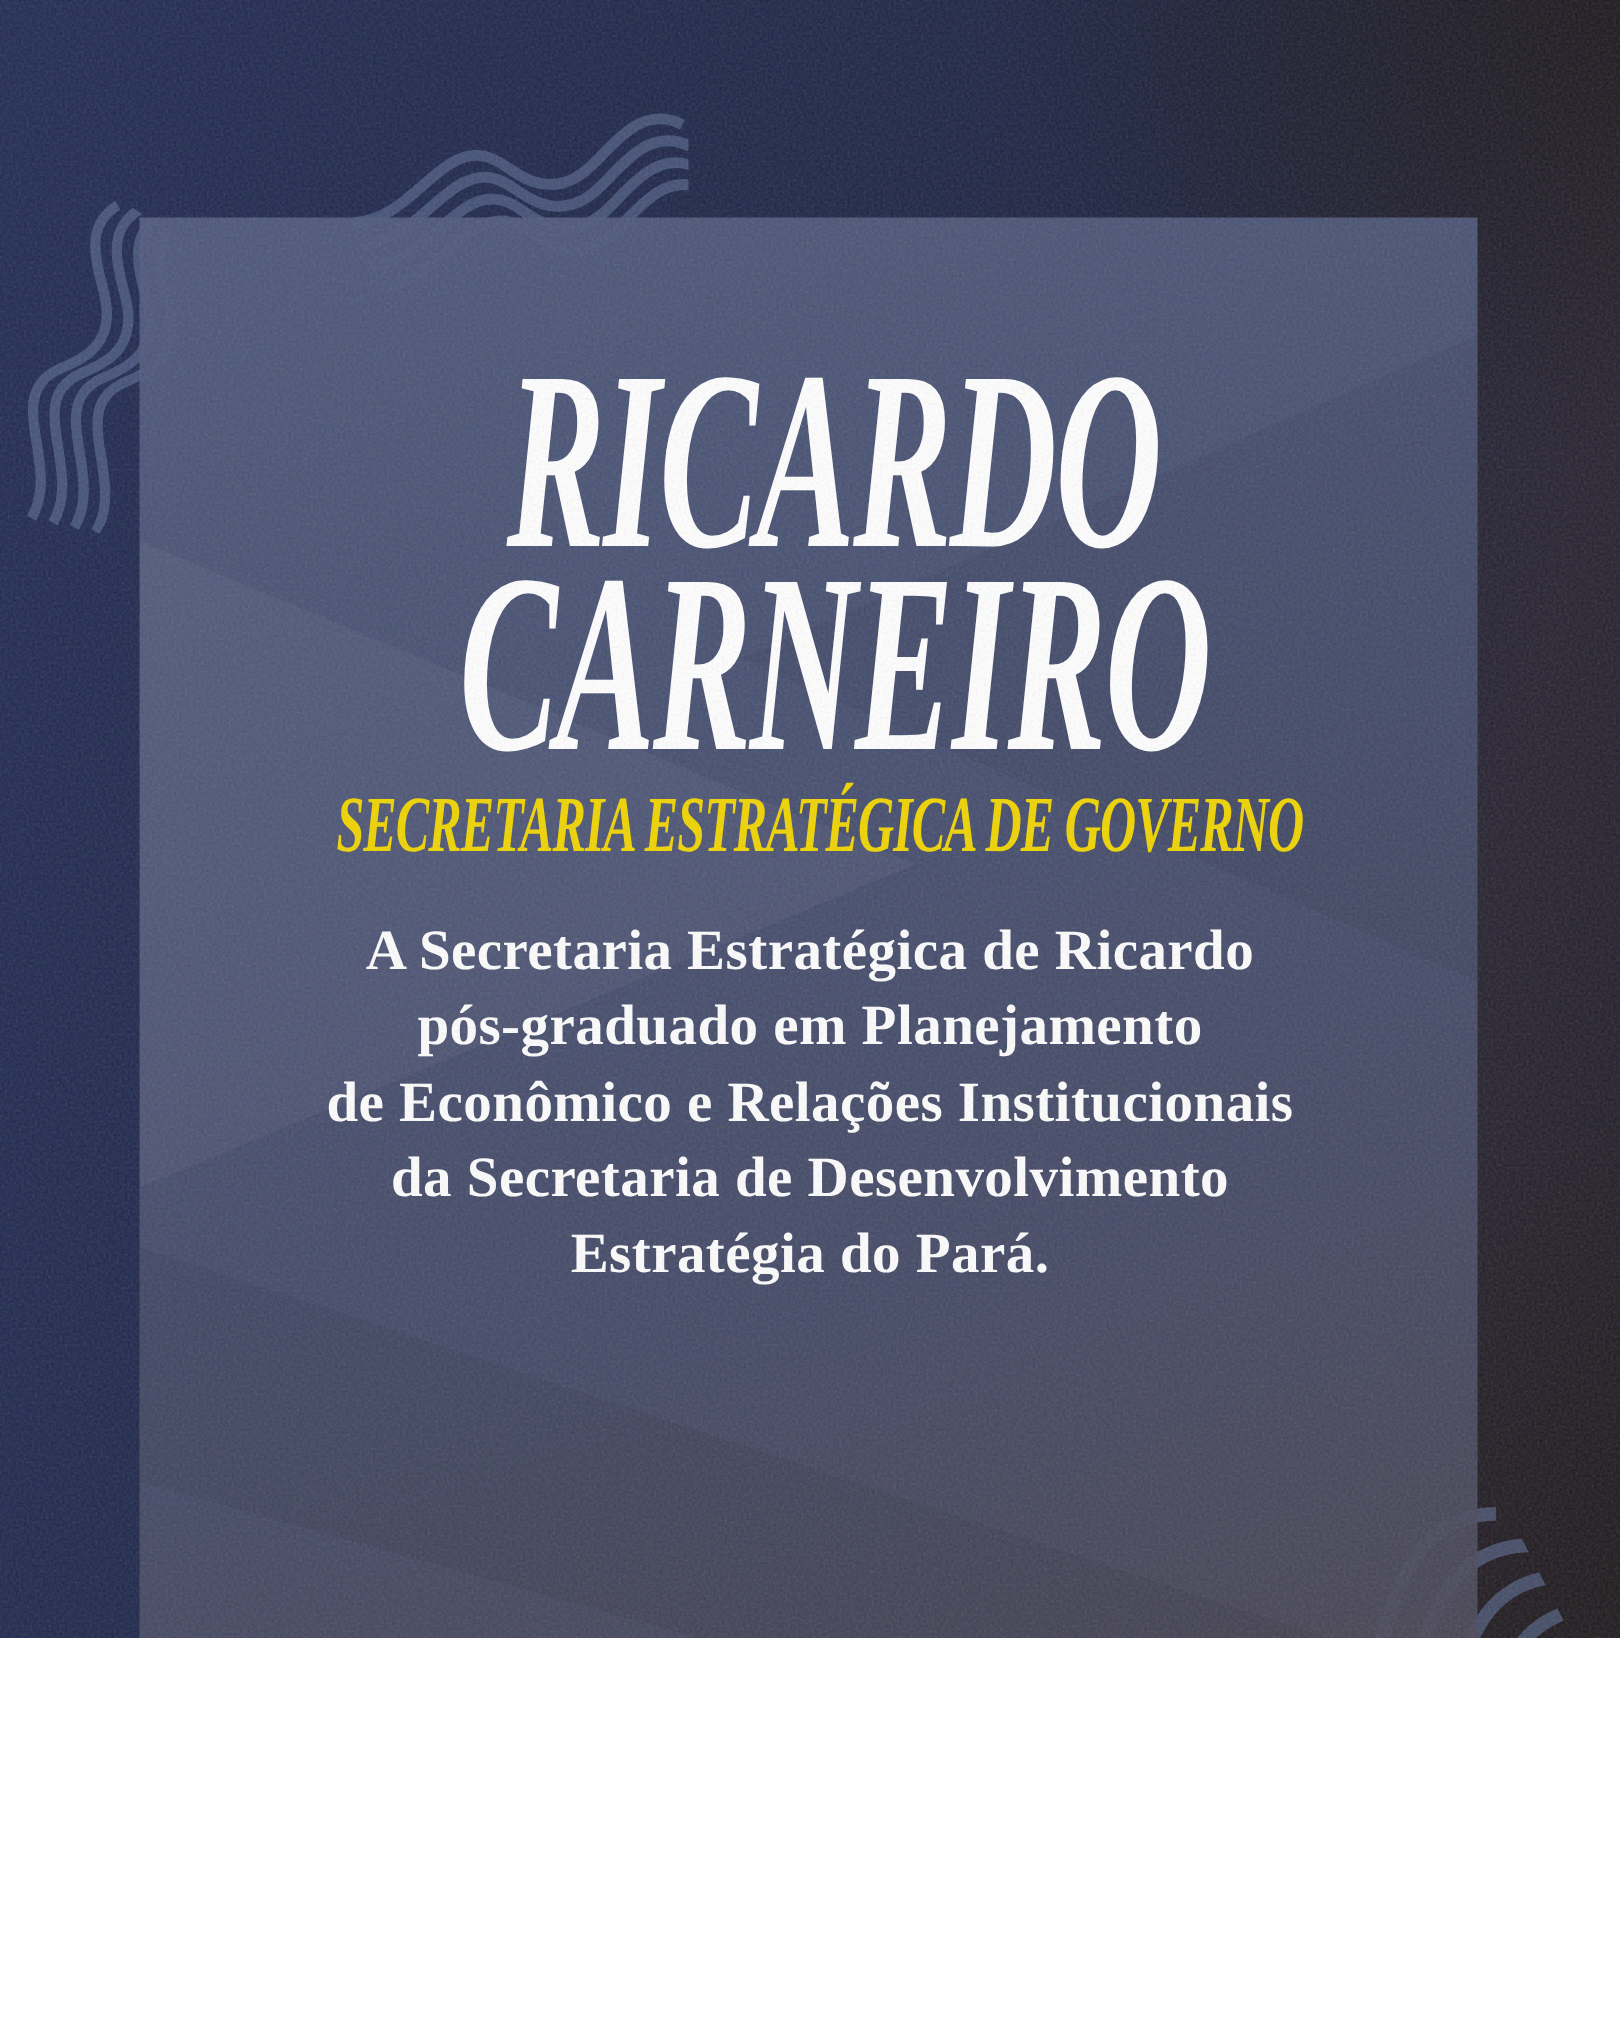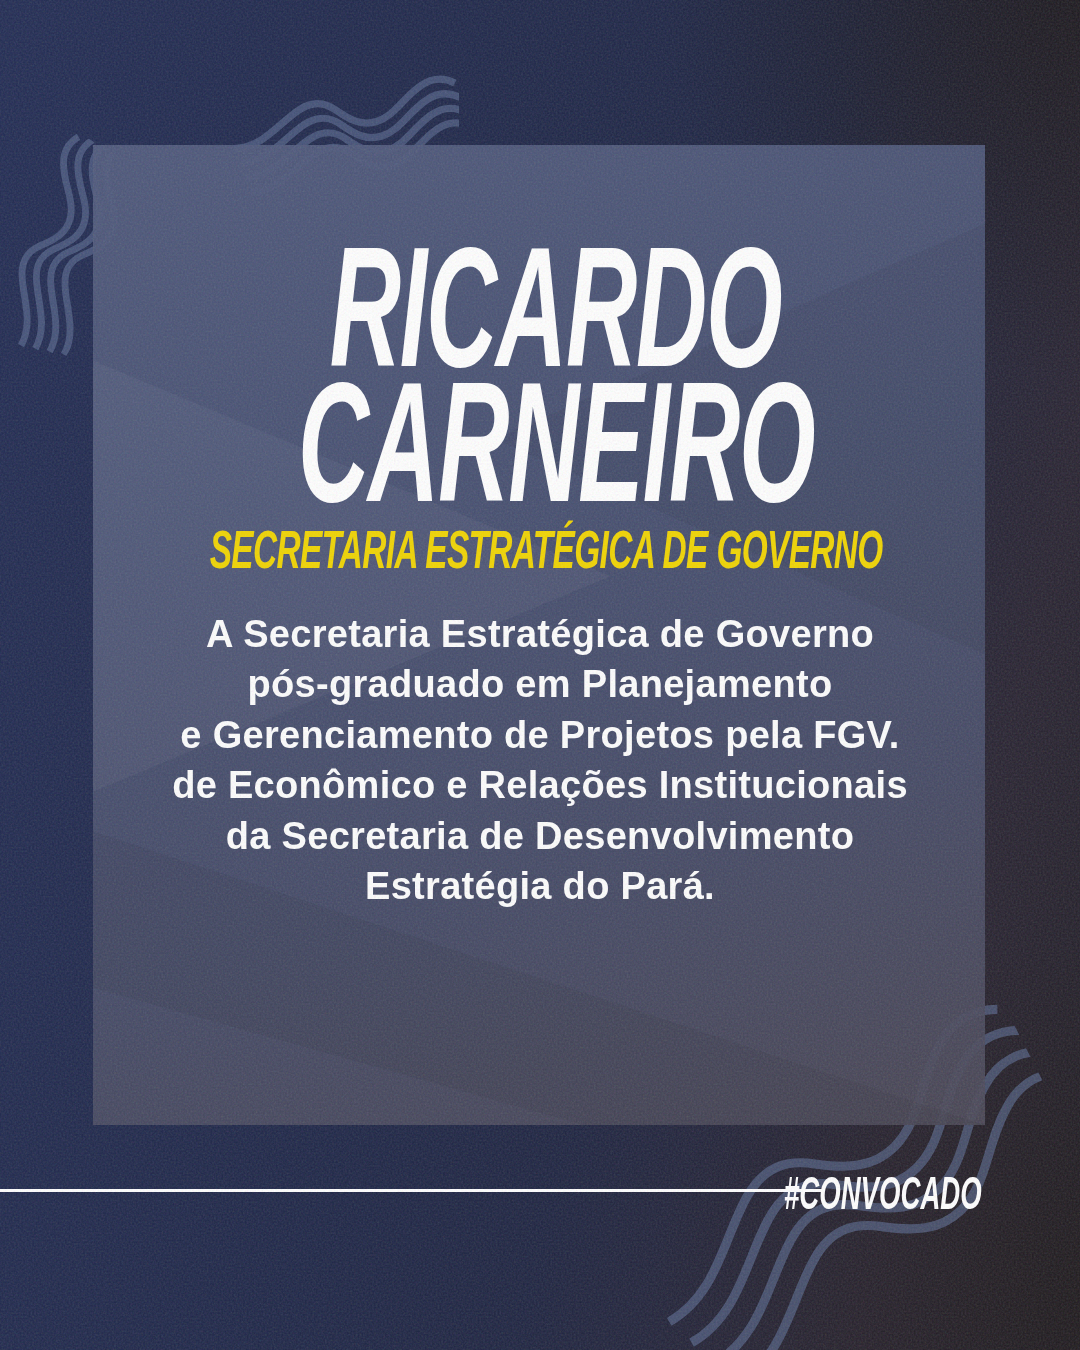--- a/index.html
+++ b/index.html
@@ -14,26 +14,27 @@
     --background-navy:#1C2342;
     --background-dark:#211E25;
     --panel:#47506F;
     --title-white:#FFFFFF;
     --accent-yellow:#F0D400;
     --wave:#5A6A92;
   }
   .stage{
     position: relative;
     width: 1080px;
-    height: 1350px;
+    height: 1092px;
     overflow: hidden;
     background:
       radial-gradient(55% 40% at 100% 0%, rgba(22,17,14,.60) 0%, rgba(22,17,14,0) 70%),
       radial-gradient(60% 38% at 102% 96%, rgba(28,21,18,.45) 0%, rgba(28,21,18,0) 70%),
       linear-gradient(104deg, #212b53 0%, #1d2546 44%, #1d2340 60%, #272230 84%, #1f1c24 100%);
+    font-family: Liberation Serif, serif;
   }
   
   .waves{ position:absolute; z-index:1; }
   .waves path{ fill:none; stroke:var(--wave); stroke-opacity:.62; }
   .waves-top{ left:231px; top:36px; }
   .waves-left{ left:-58px; top:166px; transform:rotate(-58deg); }
   .waves-bottom{ left:608px; top:1008px; transform:rotate(-27deg); }
   
   .panel{
     position:absolute; z-index:2;
@@ -137,23 +138,22 @@
   <div class="title-block">
     <div><span class="squeeze">RICARDO</span></div>
     <div><span class="squeeze">CARNEIRO</span></div>
   </div>
 
   <div class="subtitle">
     <span class="squeeze">SECRETARIA ESTRATÉGICA DE GOVERNO</span>
   </div>
 
   <div class="description">
-    <div>A Secretaria Estratégica de Governo</div>
+    <div>A Secretaria Estratégica de Ricardo</div>
     <div>pós-graduado em Planejamento</div>
-    <div>e Gerenciamento de Projetos pela FGV.</div>
     <div>de Econômico e Relações Institucionais</div>
     <div>da Secretaria de Desenvolvimento</div>
     <div>Estratégia do Pará.</div>
   </div>
 
   <div class="divider"></div>
   <div class="hashtag">
     <span class="squeeze">#CONVOCADO</span>
   </div>
 

